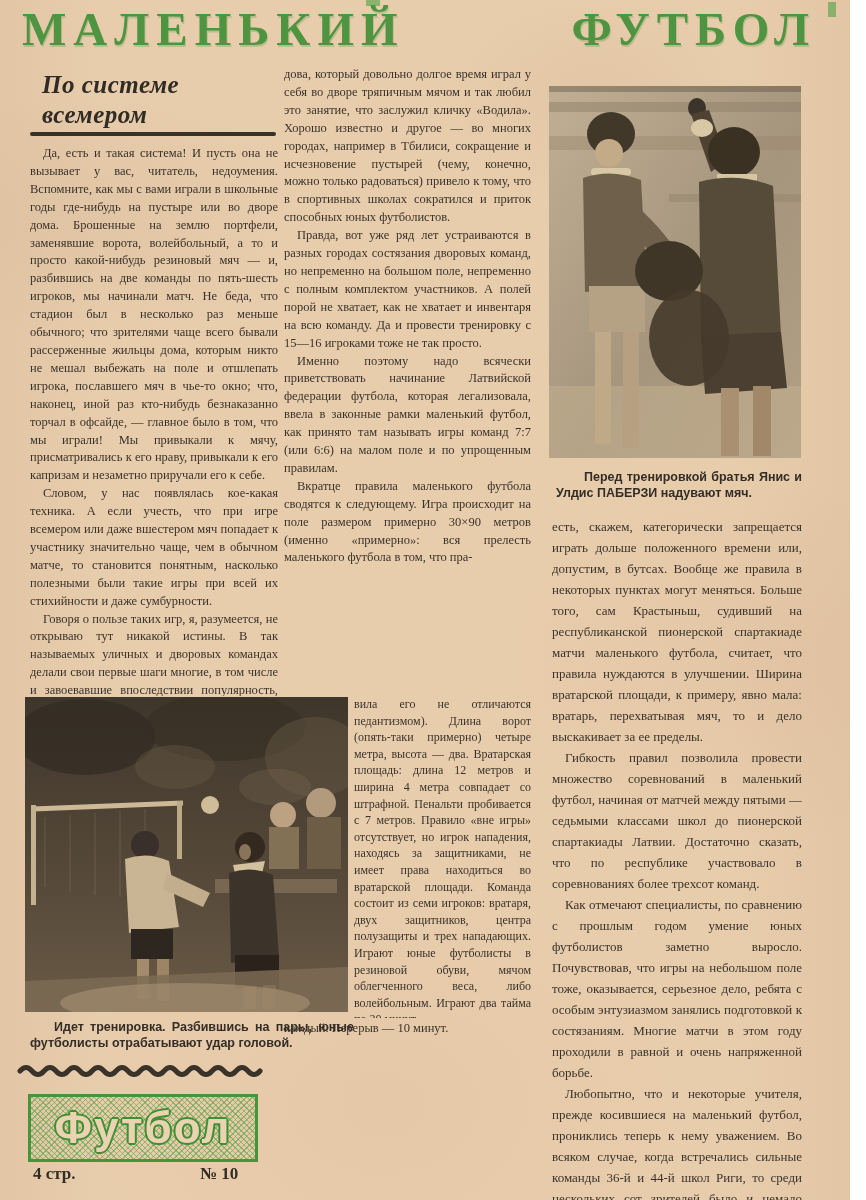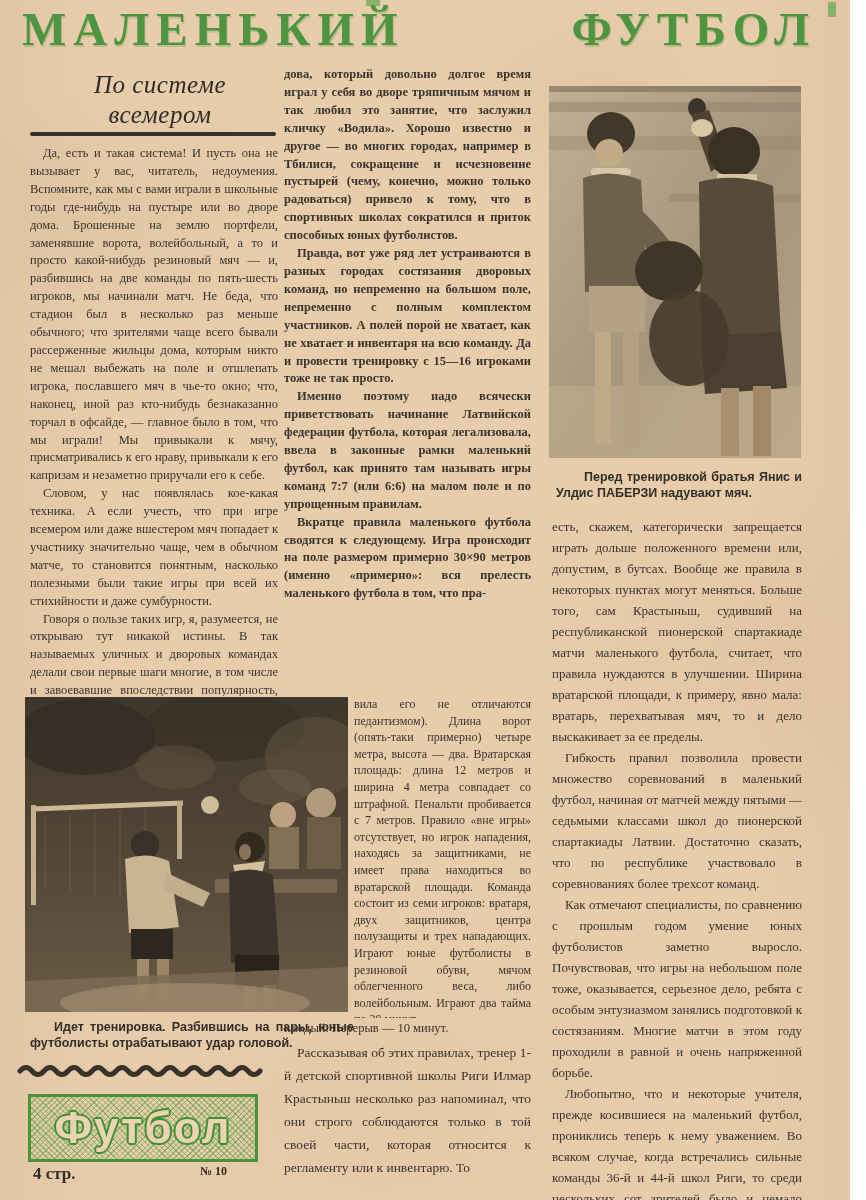--- a/index.html
+++ b/index.html
@@ -22,26 +22,26 @@
   .print-mark{position:absolute; background:#5aa44c; opacity:.65;}
   .mark1{left:366px; top:0; width:14px; height:6px;}
   .mark2{left:828px; top:2px; width:8px; height:15px;}
 
   .col{position:absolute; text-align:justify; color:#3a332b;}
   .col p{margin:0; padding:0;}
   .indent{text-indent:13px;}
   .body-text{font-size:12.5px; line-height:17.9px;}
 
   .col-left{left:30px; top:70px; width:248px; height:626px; overflow:hidden;}
-  .headline{margin:0 0 0 12px; font-style:italic; font-weight:400; font-size:25px;
-    line-height:1.2; letter-spacing:.5px; color:#302b24; text-align:center;}
+  .headline{margin:0 0 0 12px; font-style:italic; font-weight:700; font-size:25px;
+    line-height:1.2; letter-spacing:.5px; color:#302b24; text-align:left;}
   .headline-rule{height:4px; background:#38312a; margin:2px 2px 9px 0; border-radius:2px;}
 
   .col-mid{left:284px; top:66px; width:247px; height:1134px; overflow:hidden;}
-  .block-a{height:630px; overflow:hidden;font-weight:bold;}
+  .block-a{height:630px; overflow:hidden;}
   .block-b{width:177px; margin-left:70px; height:322px; overflow:hidden;
     font-size:12px; line-height:16.6px;}
   .block-c{margin-top:2px;}
   .closing{font-size:13.5px; line-height:23px; margin-top:3px !important;}
 
   .photo{position:absolute; display:block; box-shadow:0 0 0 1px rgba(58,49,34,.25) inset;}
   .photo-right{left:549px; top:86px; width:252px; height:372px;}
   .photo-left{left:25px; top:697px; width:323px; height:315px;}
 
   .caption{position:absolute; font-family:Liberation Sans, sans-serif; font-weight:700;
@@ -56,21 +56,21 @@
     display:flex; align-items:center; justify-content:center;
     background:
       repeating-linear-gradient(45deg, rgba(86,160,66,.55) 0 1px, transparent 1px 4px),
       repeating-linear-gradient(135deg, rgba(86,160,66,.55) 0 1px, transparent 1px 4px);}
   .logo-text{font-family:"Liberation Sans", sans-serif; font-weight:700; font-size:44px;
     letter-spacing:2px; color:#ebd2b1;
     text-shadow:2px 0 0 #3f8f35,-2px 0 0 #3f8f35,0 2px 0 #3f8f35,0 -2px 0 #3f8f35,
       1px 1px 0 #3f8f35,-1px -1px 0 #3f8f35,1px -1px 0 #3f8f35,-1px 1px 0 #3f8f35;}
 
   .footer-page{position:absolute; left:33px; top:1164px; font-weight:700; font-size:17px; color:#332d26;}
-  .footer-issue{position:absolute; left:200px; top:1164px; font-weight:700; font-size:12px; color:#332d26;}
+  .footer-issue{position:absolute; left:200px; top:1164px; font-weight:700; font-size:17px; color:#332d26;}
 </style>
 </head>
 <body>
 
 <div class="paper">
 
   <div class="print-mark mark1"></div>
   <div class="print-mark mark2"></div>
 
   <header class="masthead">
@@ -91,21 +91,20 @@
       <p>дова, который довольно долгое время играл у себя во дворе тряпичным мячом и так любил это занятие, что заслужил кличку «Водила». Хорошо известно и другое — во многих городах, например в Тбилиси, сокращение и исчезновение пустырей (чему, конечно, можно только радоваться) привело к тому, что в спортивных школах сократился и приток способных юных футболистов.</p>
       <p class="indent">Правда, вот уже ряд лет устраиваются в разных городах состязания дворовых команд, но непременно на большом поле, непременно с полным комплектом участников. А полей порой не хватает, как не хватает и инвентаря на всю команду. Да и провести тренировку с 15—16 игроками тоже не так просто.</p>
       <p class="indent">Именно поэтому надо всячески приветствовать начинание Латвийской федерации футбола, которая легализовала, ввела в законные рамки маленький футбол, как принято там называть игры команд 7:7 (или 6:6) на малом поле и по упрощенным правилам.</p>
       <p class="indent">Вкратце правила маленького футбола сводятся к следующему. Игра происходит на поле размером примерно 30×90 метров (именно «примерно»: вся прелесть маленького футбола в том, что пра-</p>
     </div>
     <div class="block-b">
       <p>вила его не отличаются педантизмом). Длина ворот (опять-таки примерно) четыре метра, высота — два. Вратарская площадь: длина 12 метров и ширина 4 метра совпадает со штрафной. Пенальти пробивается с 7 метров. Правило «вне игры» отсутствует, но игрок нападения, находясь за защитниками, не имеет права находиться во вратарской площади. Команда состоит из семи игроков: вратаря, двух защитников, центра полузащиты и трех нападающих. Играют юные футболисты в резиновой обуви, мячом облегченного веса, либо волейбольным. Играют два тайма по 20 минут</p>
     </div>
     <div class="block-c">
       <p>каждый. Перерыв — 10 минут.</p>
-      <p class="indent closing">Рассказывая об этих правилах, тренер 1-й детской спортивной школы Риги Илмар Крастыньш несколько раз напоминал, что они строго соблюдаются только в той своей части, которая относится к регламенту или к инвентарю. То</p>
     </div>
   </section>
 
   <svg class="photo photo-right" viewBox="0 0 252 372" xmlns="http://www.w3.org/2000/svg">
     <defs>
       <linearGradient id="rpbg" x1="0" y1="0" x2="1" y2="1">
         <stop offset="0" stop-color="#c0af94"></stop>
         <stop offset="0.55" stop-color="#a5957d"></stop>
         <stop offset="1" stop-color="#b2a084"></stop>
       </linearGradient>

